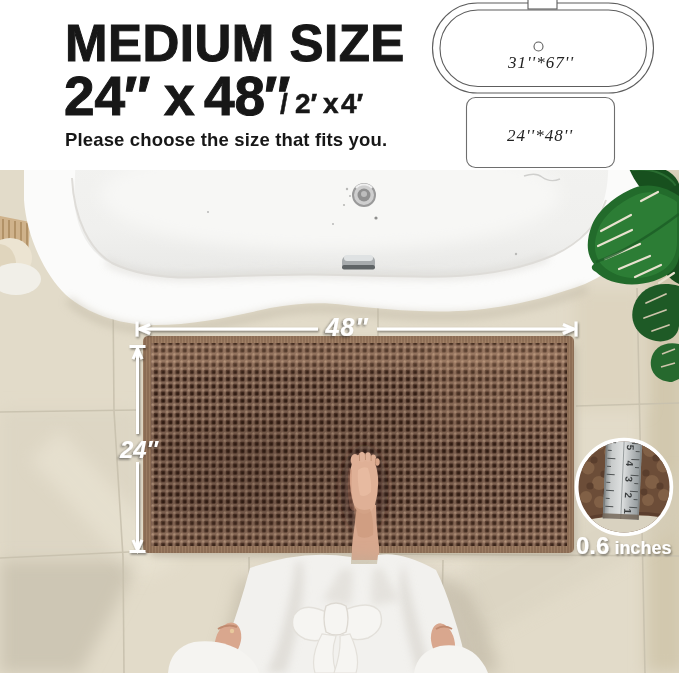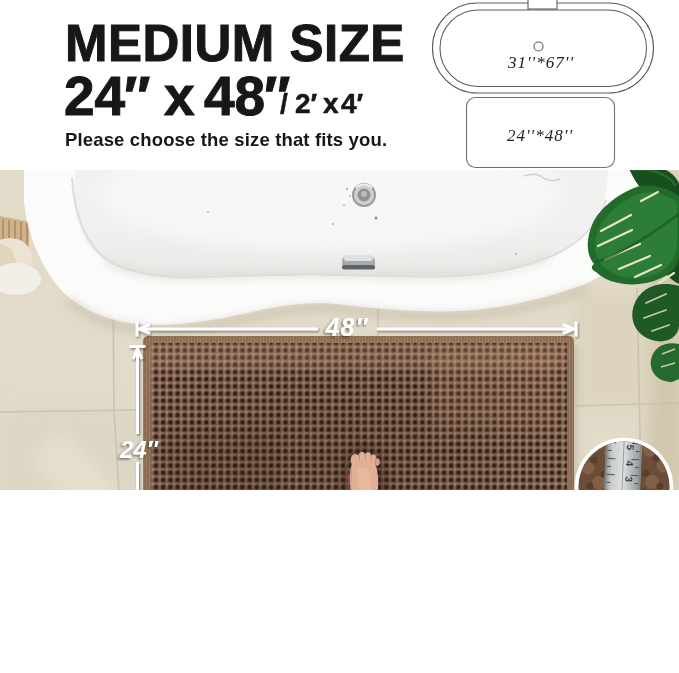--- a/index.html
+++ b/index.html
@@ -1,16 +1,16 @@
 <!DOCTYPE html>
 <html><head>
 <meta charset="utf-8">
 <style>
   html,body{margin:0;padding:0;background:#fff;}
-  #stage{position:relative;width:679px;height:490px;overflow:hidden;background:#fff;
+  #stage{position:relative;width:679px;height:673px;overflow:hidden;background:#fff;
          font-family:"Liberation Sans", sans-serif;}
   svg{display:block;}
 </style>
 </head>
 <body>
 <div id="stage">
 <svg width="679" height="673" viewBox="0 0 679 673">
 <defs>
   <linearGradient id="bowlg" x1="0" y1="0" x2="0" y2="1">
     <stop offset="0" stop-color="#f2f2f0"></stop>

